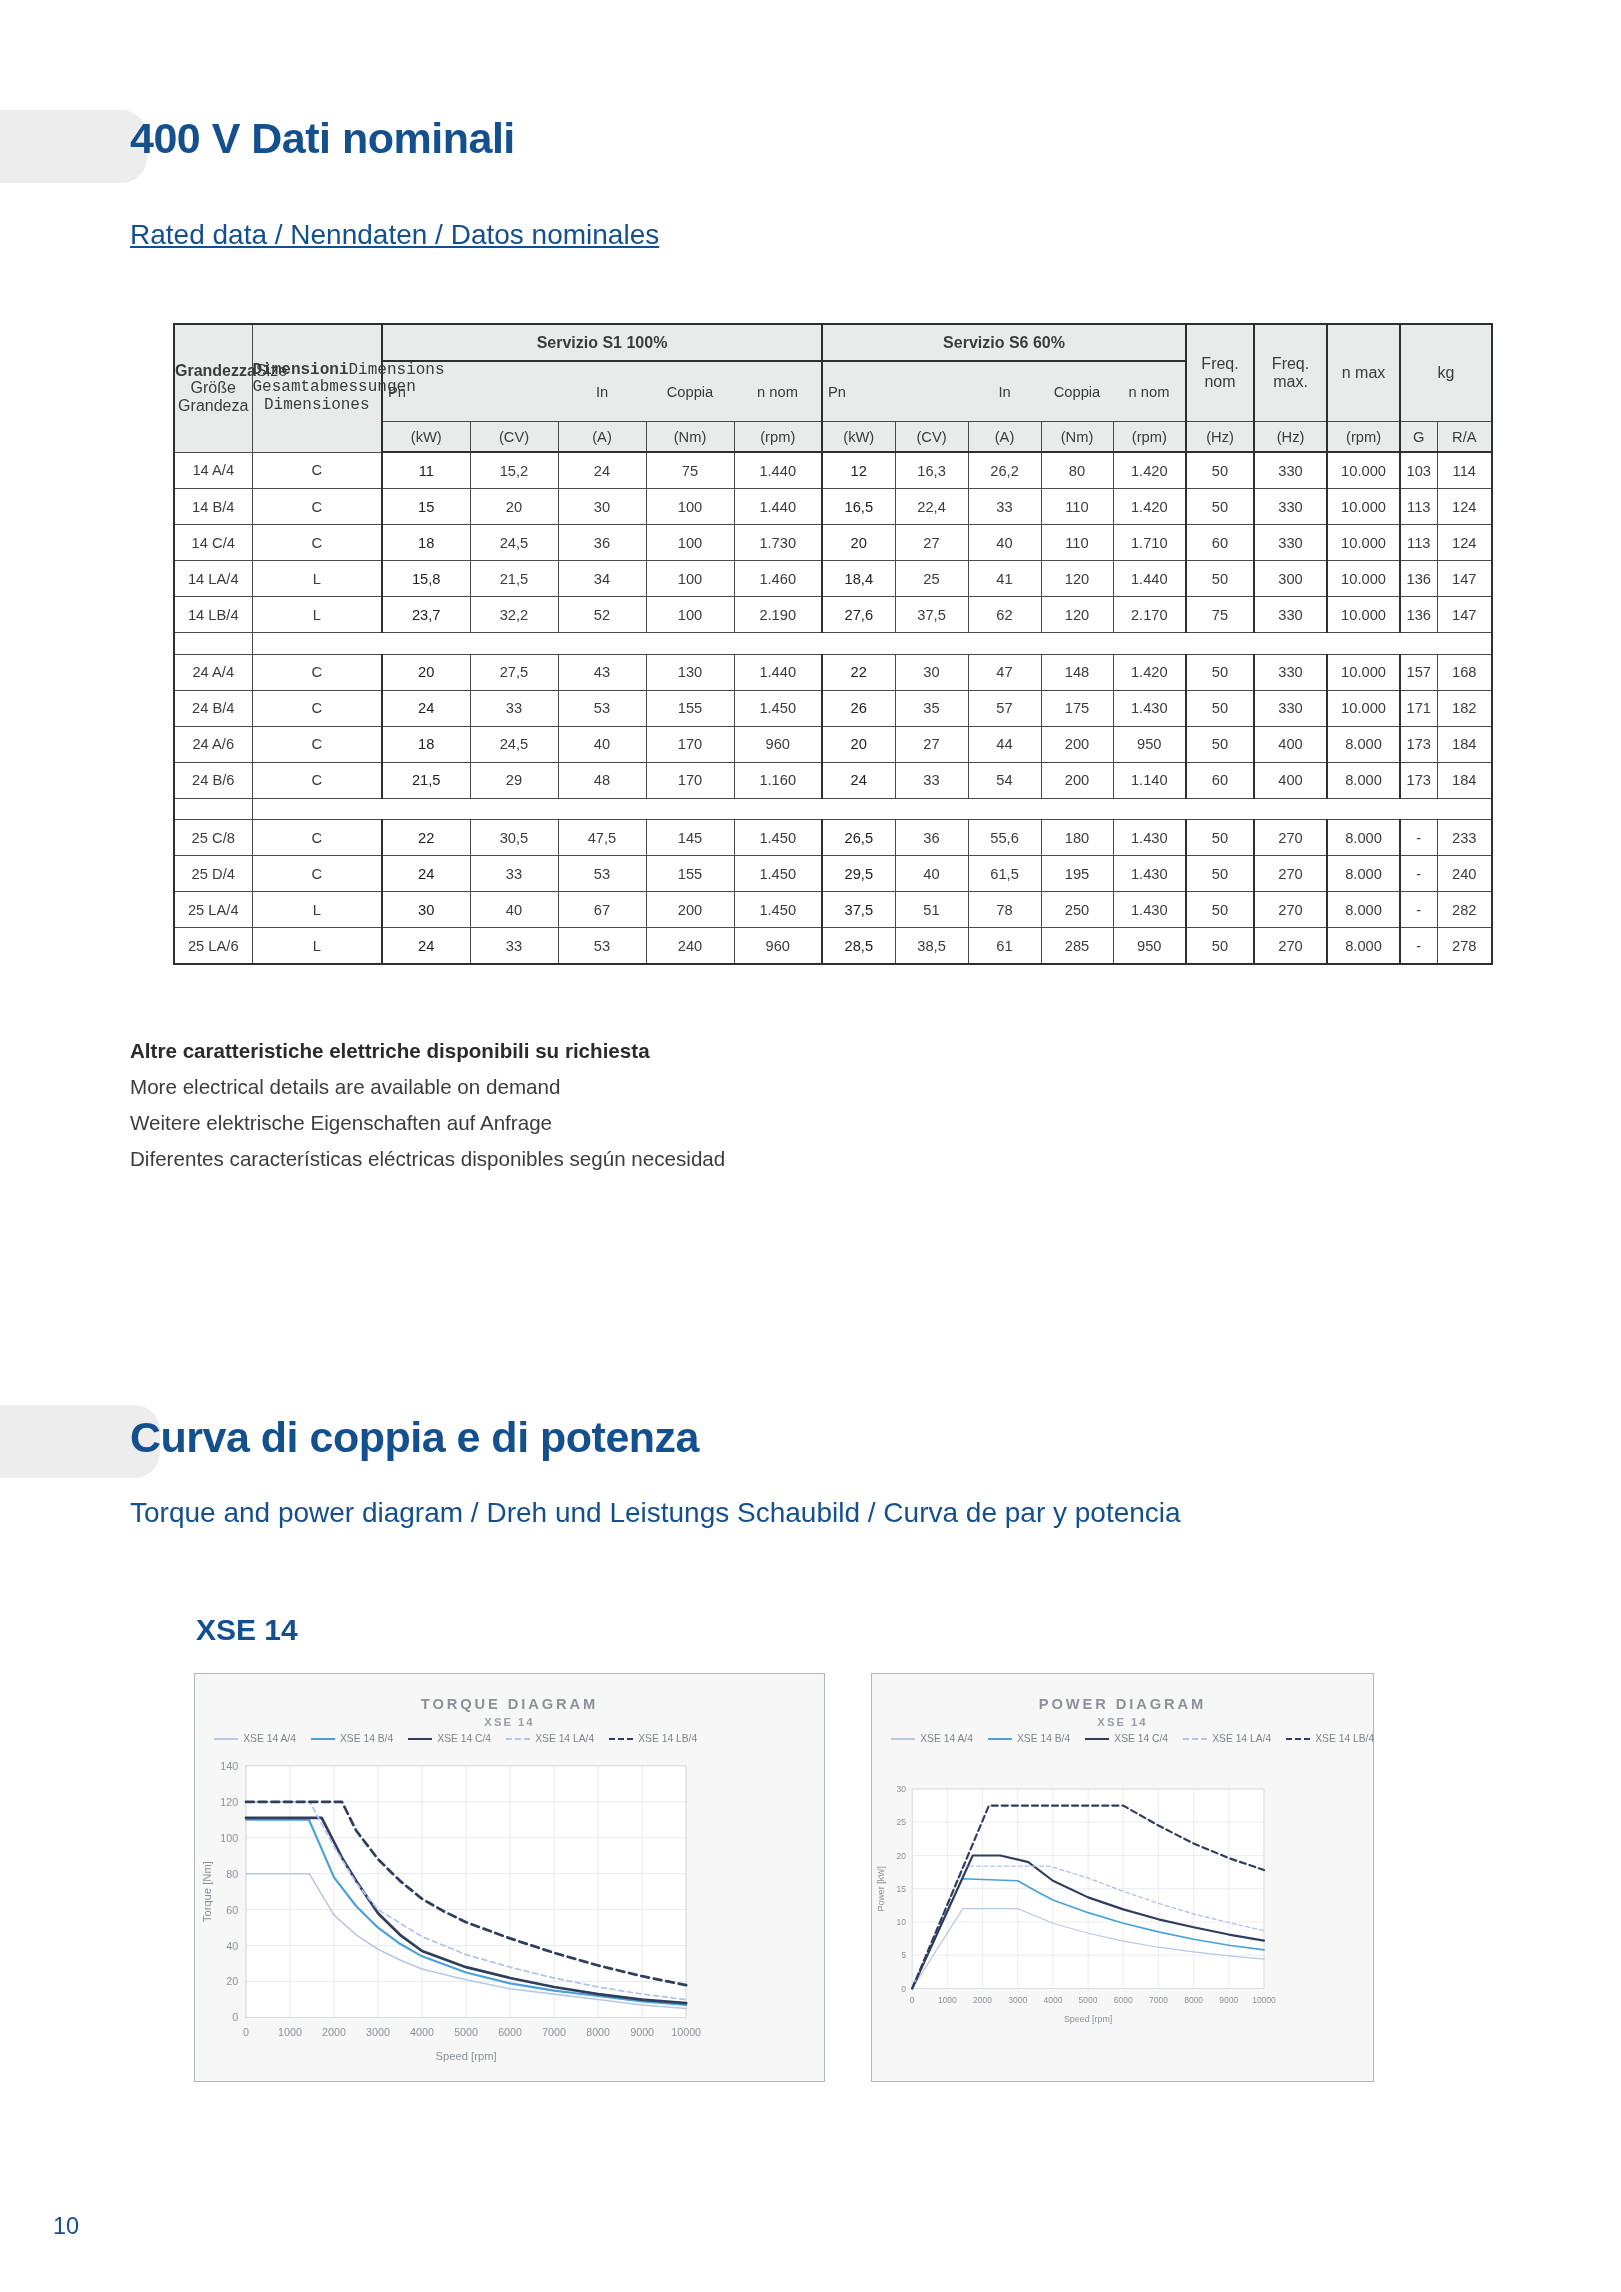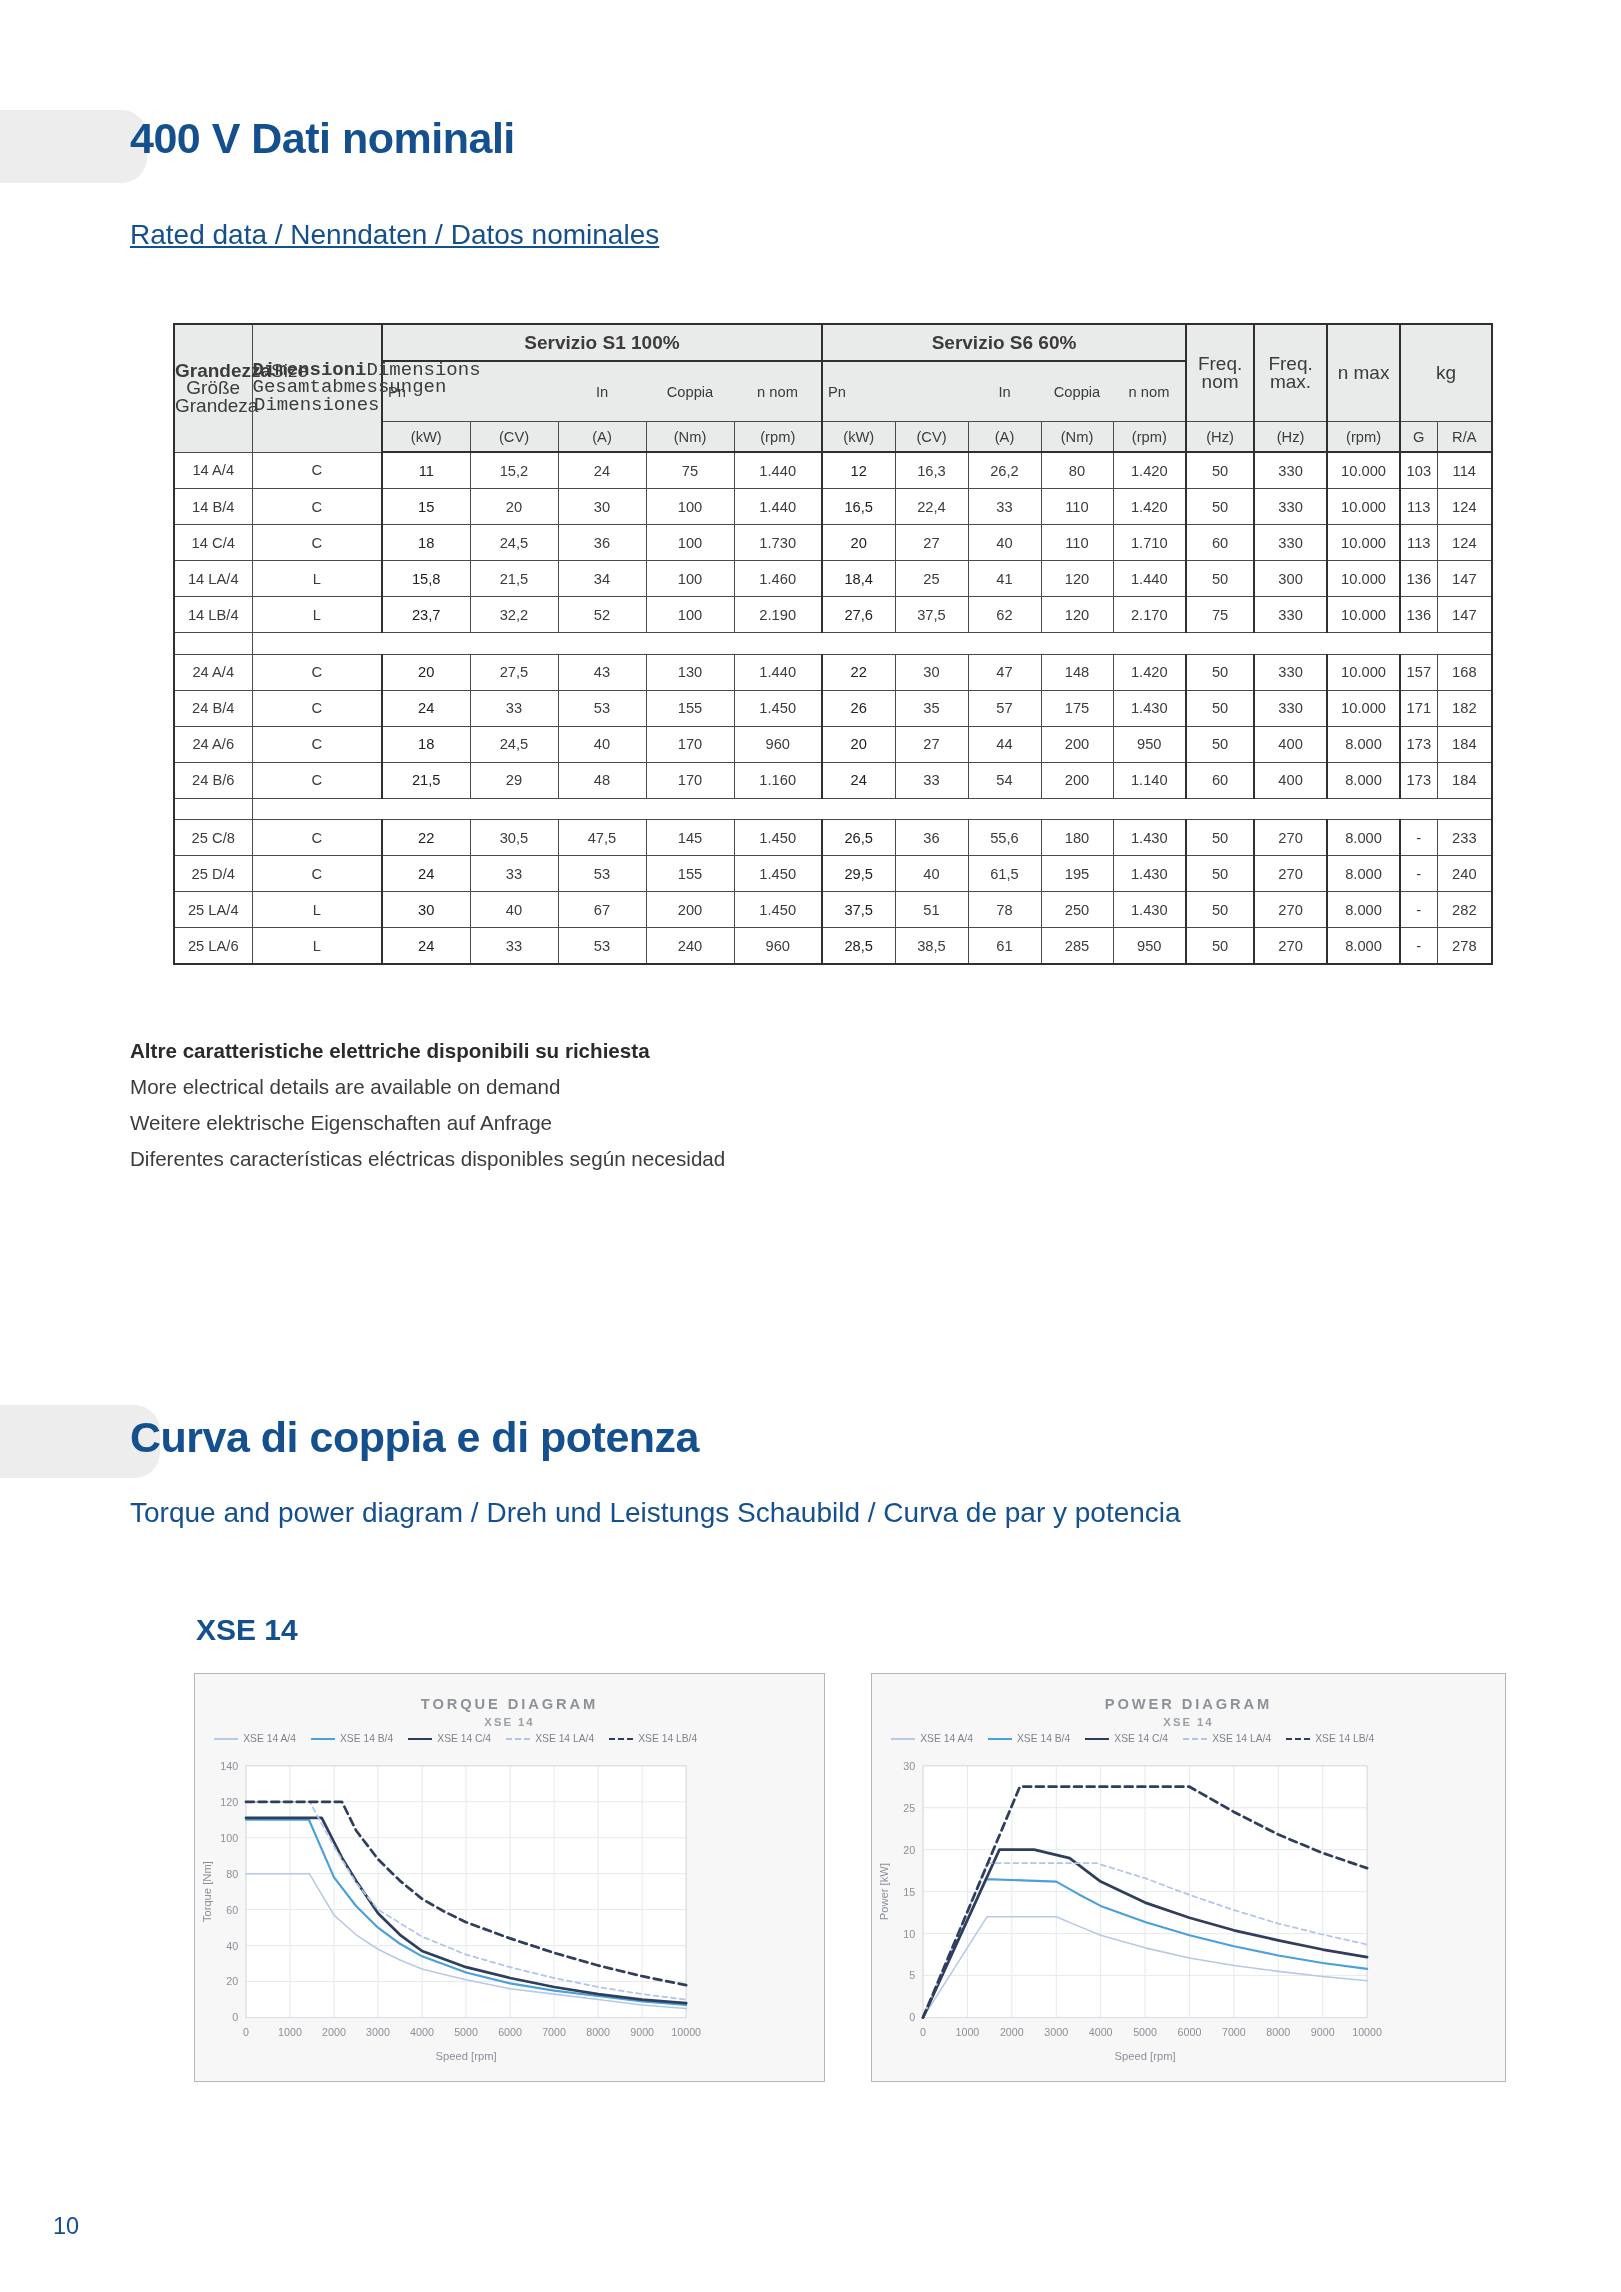--- a/index.html
+++ b/index.html
@@ -17,21 +17,21 @@
   .model-label{position:absolute;left:196px;top:1613px;font-size:30px;font-weight:bold;color:#15508e;}
   .page-num{position:absolute;left:53px;top:2213px;font-size:23.5px;color:#15508e;}
 
   
   .rated-table{position:absolute;left:173px;top:323px;width:1319px;border-collapse:collapse;
                table-layout:fixed;border:2.9px solid #2f2f2f;color:#3c3c3c;}
   .rated-table th,.rated-table td{border:1px solid #4a4a4a;text-align:center;vertical-align:middle;
                font-weight:normal;padding:0;font-size:14.7px;}
   .rated-table thead th{background:#e9eaea;}
   .tl{border-left:2.9px solid #2f2f2f !important;}
-  .h1row th{height:35px;font-size:19px;}
+  .h1row th{height:35px;font-size:16px;}
   .hserv{font-weight:bold !important;border-bottom:2px solid #2f2f2f !important;}
   .hsize,.hdims{white-space:pre-line;line-height:17.6px;font-size:14px;}
   .hsize .top,.hdims .top{font-weight:bold;}
   .hdims{font-size:13.2px;font-family:Liberation Mono, monospace;}
   .hfreq{white-space:pre-line;line-height:17.6px;}
   .h2row th{height:59px;border-left:none;border-right:none;}
   .h2row th.pn{text-align:left;padding-left:5px;}
   .h3row th{height:29px;border-bottom:2.9px solid #2f2f2f;}
   .rated-table tbody td{height:35px;background:#ffffff;}
   .rated-table tbody td.b{font-weight:normal;color:#222;}
@@ -473,21 +473,21 @@
         <text class="tick" x="44" y="245.42857142857144" text-anchor="end">60</text>
         <text class="tick" x="44" y="208.57142857142858" text-anchor="end">80</text>
         <text class="tick" x="44" y="171.71428571428572" text-anchor="end">100</text>
         <text class="tick" x="44" y="134.85714285714286" text-anchor="end">120</text>
         <text class="tick" x="44" y="98" text-anchor="end">140</text>
         <text class="axis" x="277.5" y="395" text-anchor="middle">Speed [rpm]</text>
         <text class="axis" transform="translate(16 223) rotate(-90)" text-anchor="middle">Torque [Nm]</text>
       </svg>
   </div>
 
-  <div class="chart-box" style="left:871px;width:635px;">
+  <div class="chart-box" style="left:871px;width:503px;">
     <div class="chart-title">POWER DIAGRAM</div>
     <div class="chart-sub">XSE 14</div>
     <div class="chart-legend">
         <span class="leg-item">
           <span class="sw" style="border-top: 2px solid rgb(183, 201, 226);"></span>
           <span>XSE 14 A/4</span>
         </span>
         <span class="leg-item">
           <span class="sw" style="border-top: 2px solid rgb(74, 161, 217);"></span>
           <span>XSE 14 B/4</span>

